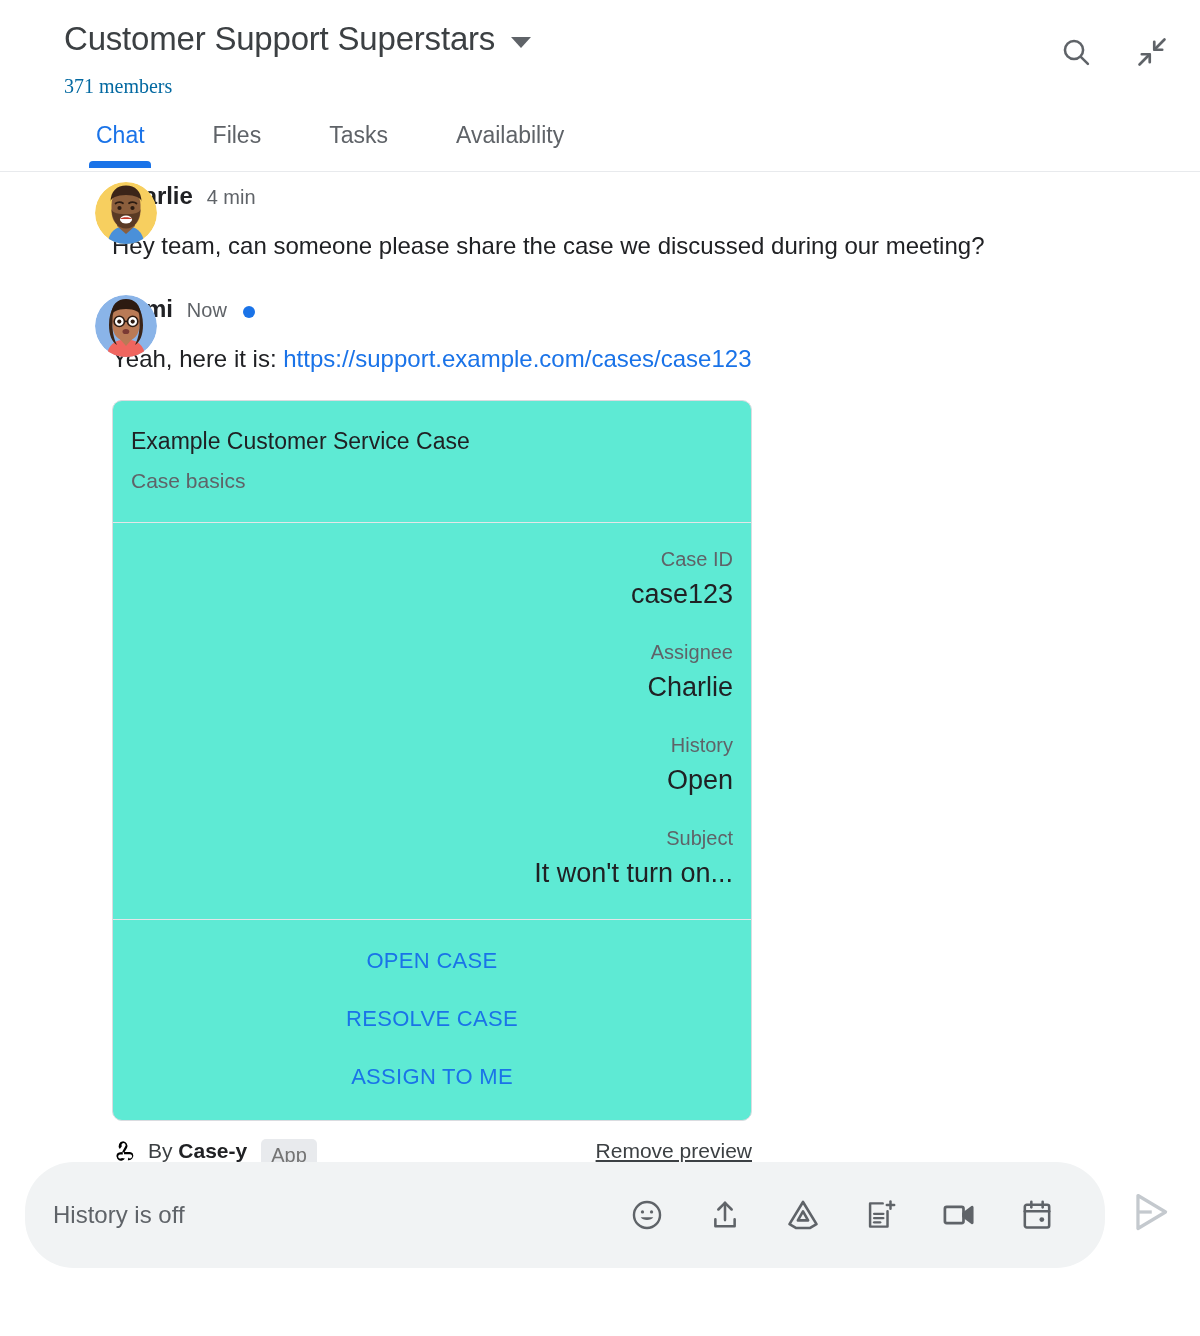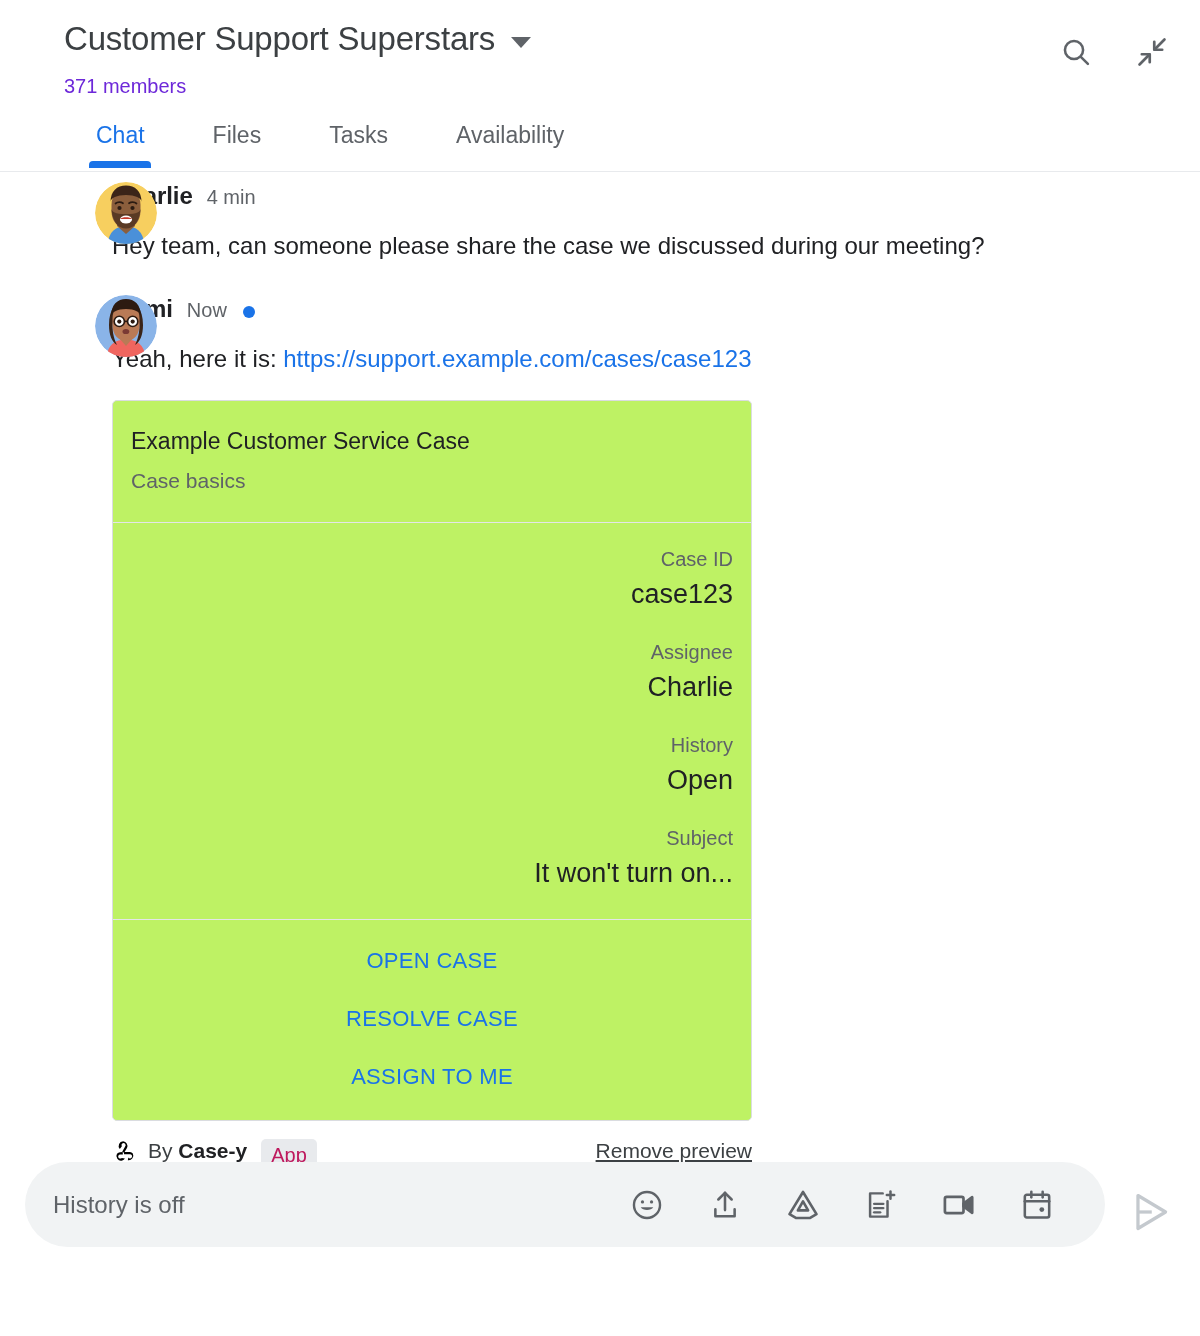--- a/index.html
+++ b/index.html
@@ -47,22 +47,23 @@
     border-left: 10px solid transparent;
     border-right: 10px solid transparent;
     border-top: 11px solid #5f6368;
     margin-top: 6px;
   }
   .member-count {
     position: absolute;
     left: 64px;
     top: 72px;
     font-size: 20px;
-    color: #6d28d9;
+    color: #0369a1;
     line-height: 28px;
+    font-family: Liberation Serif, serif;
   }
   .header-actions {
     position: absolute;
     right: 30px;
     top: 34px;
     display: flex;
     align-items: center;
     gap: 40px;
   }
   .hdr-icon {
@@ -172,22 +173,22 @@
     color: #1a73e8;
     text-decoration: none;
     cursor: pointer;
   }
 
   
   .card {
     margin-top: 20px;
     width: 640px;
     border: 1px solid #dadce0;
-    border-radius: 5px;
-    background: #bef264;
+    border-radius: 10px;
+    background: #5eead4;
   }
   .card-header {
     padding: 24px 18px 26px 18px;
     border-bottom: 1px solid #e4e6e8;
   }
   .card-title {
     font-size: 23px;
     color: #202124;
     line-height: 32px;
   }
@@ -254,21 +255,21 @@
     color: #3c4043;
     white-space: nowrap;
   }
   .by-text b { font-weight: 700; color: #202124; }
   .app-badge {
     margin-left: 14px;
     background: #e8eaed;
     border-radius: 5px;
     padding: 4px 10px 5px 10px;
     font-size: 20px;
-    color: #be185d;
+    color: #737373;
     line-height: 24px;
   }
   .remove-preview {
     margin-left: auto;
     font-size: 21px;
     color: #3c4043;
     text-decoration: underline;
     cursor: pointer;
     white-space: nowrap;
   }
@@ -281,21 +282,21 @@
     width: 1200px;
     height: 98px;
     display: flex;
     align-items: center;
   }
   .compose-bar {
     position: absolute;
     left: 25px;
     top: 0;
     width: 1080px;
-    height: 85px;
+    height: 106px;
     background: #f1f3f4;
     border-radius: 49px;
     display: flex;
     align-items: center;
   }
   .compose-placeholder {
     margin-left: 28px;
     font-size: 24px;
     color: #5f6368;
     flex: 1 1 auto;

